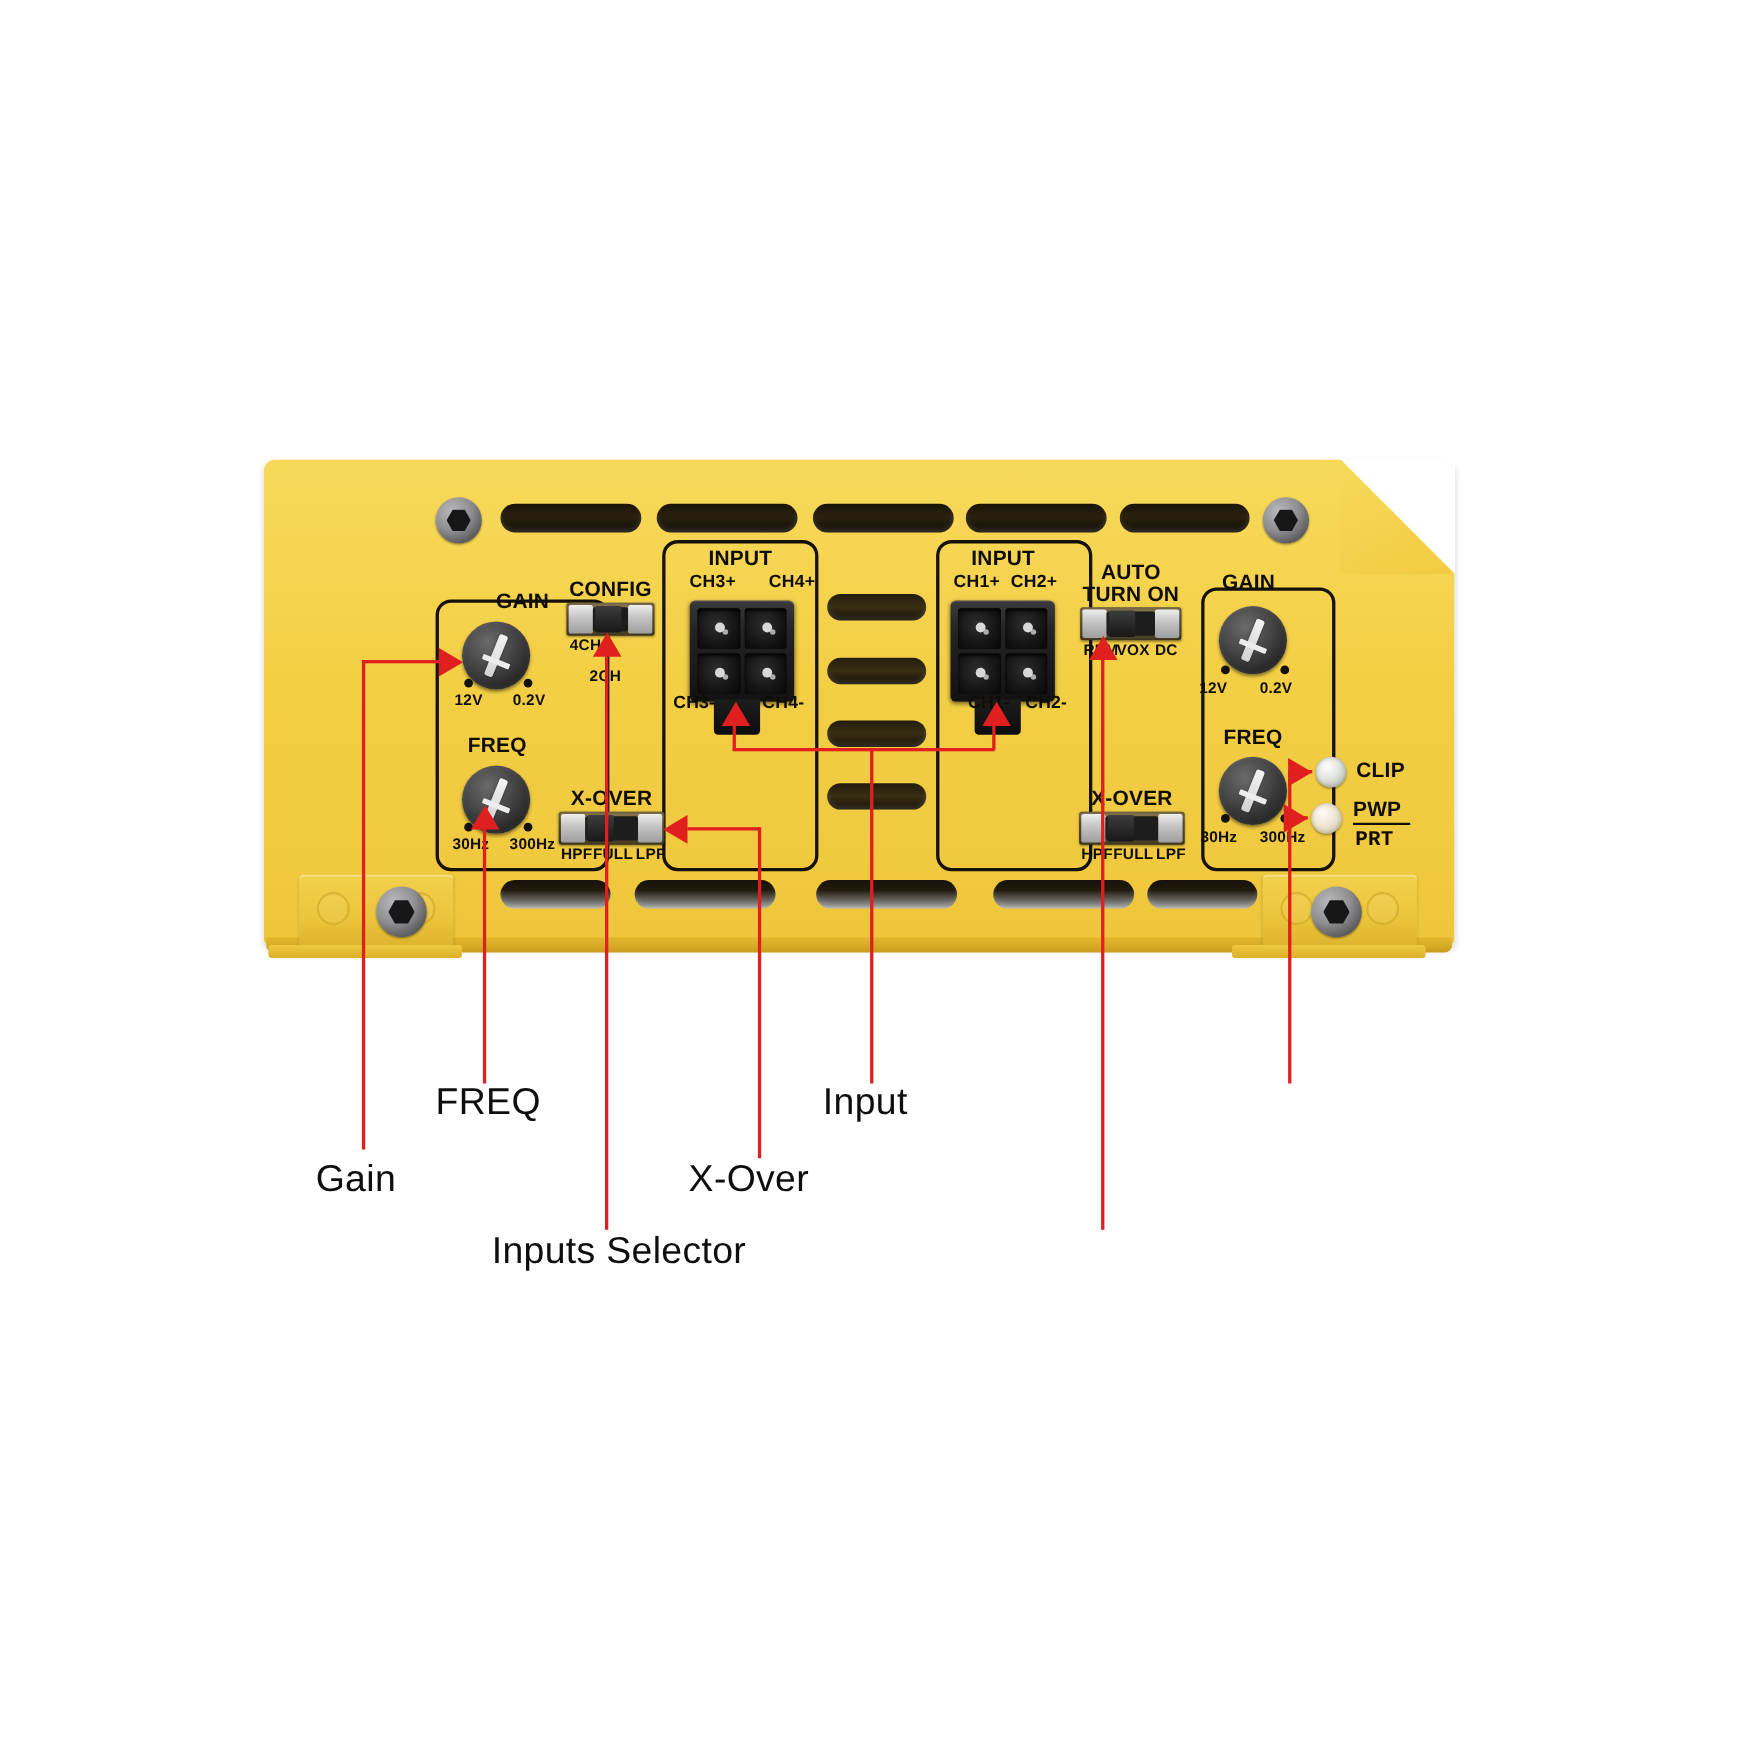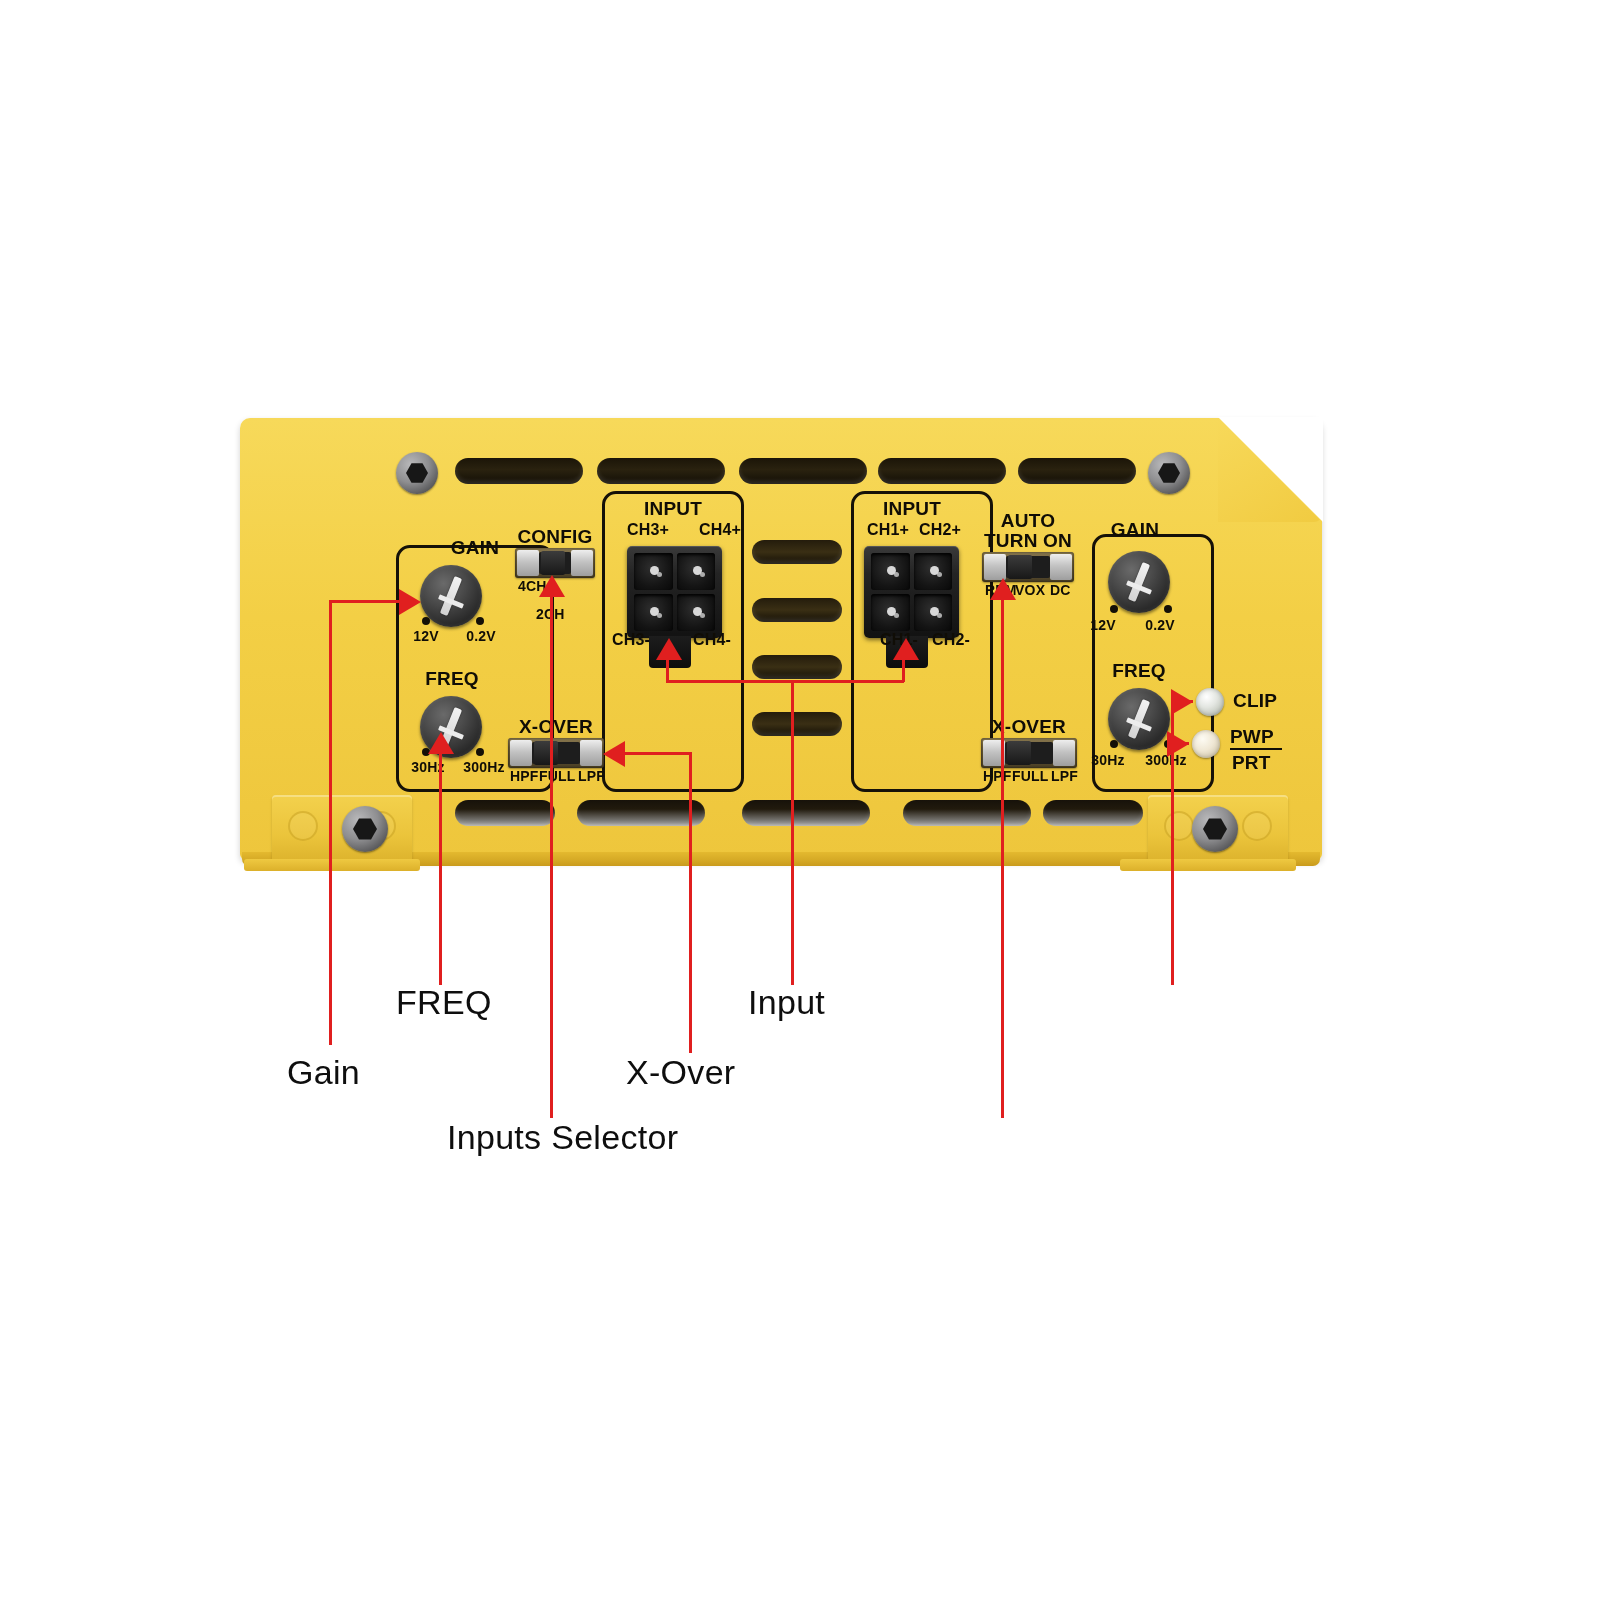--- a/index.html
+++ b/index.html
@@ -473,21 +473,21 @@
   <div class="ptxt sm" style="left:983px; top:768px;">HPF</div>
   <div class="ptxt sm" style="left:1012px; top:768px;">FULL</div>
   <div class="ptxt sm" style="left:1051px; top:768px;">LPF</div>
 
   <div class="led clip" style="left:1196px; top:688px;"></div>
   <div class="ptxt big" style="left:1233px; top:690px;">CLIP</div>
 
   <div class="led pwp" style="left:1192px; top:730px;"></div>
   <div class="ptxt big" style="left:1230px; top:726px;">PWP</div>
   <div style="position:absolute; left:1230px; top:748px; width:52px; height:2px; background:#100d06;"></div>
-  <div class="ptxt big" style="left:1232px; top:752px;">PRT</div>
+  <div class="ptxt big" style="left:1232px; top:752px;font-family:Liberation Mono, monospace;">PRT</div>
 
   <div class="ann-line v" style="left:329px; top:600px; height:445px;"></div>
   <div class="ann-line h" style="left:329px; top:600px; width:72px;"></div>
   <div class="arrow right" style="left:399px; top:589px;"></div>
   <div class="callout" style="left:287px; top:1053px;">Gain</div>
 
   <div class="ann-line v" style="left:439px; top:752px; height:233px;"></div>
   <div class="arrow up" style="left:428px; top:732px;"></div>
   <div class="callout" style="left:396px; top:983px;">FREQ</div>
 

